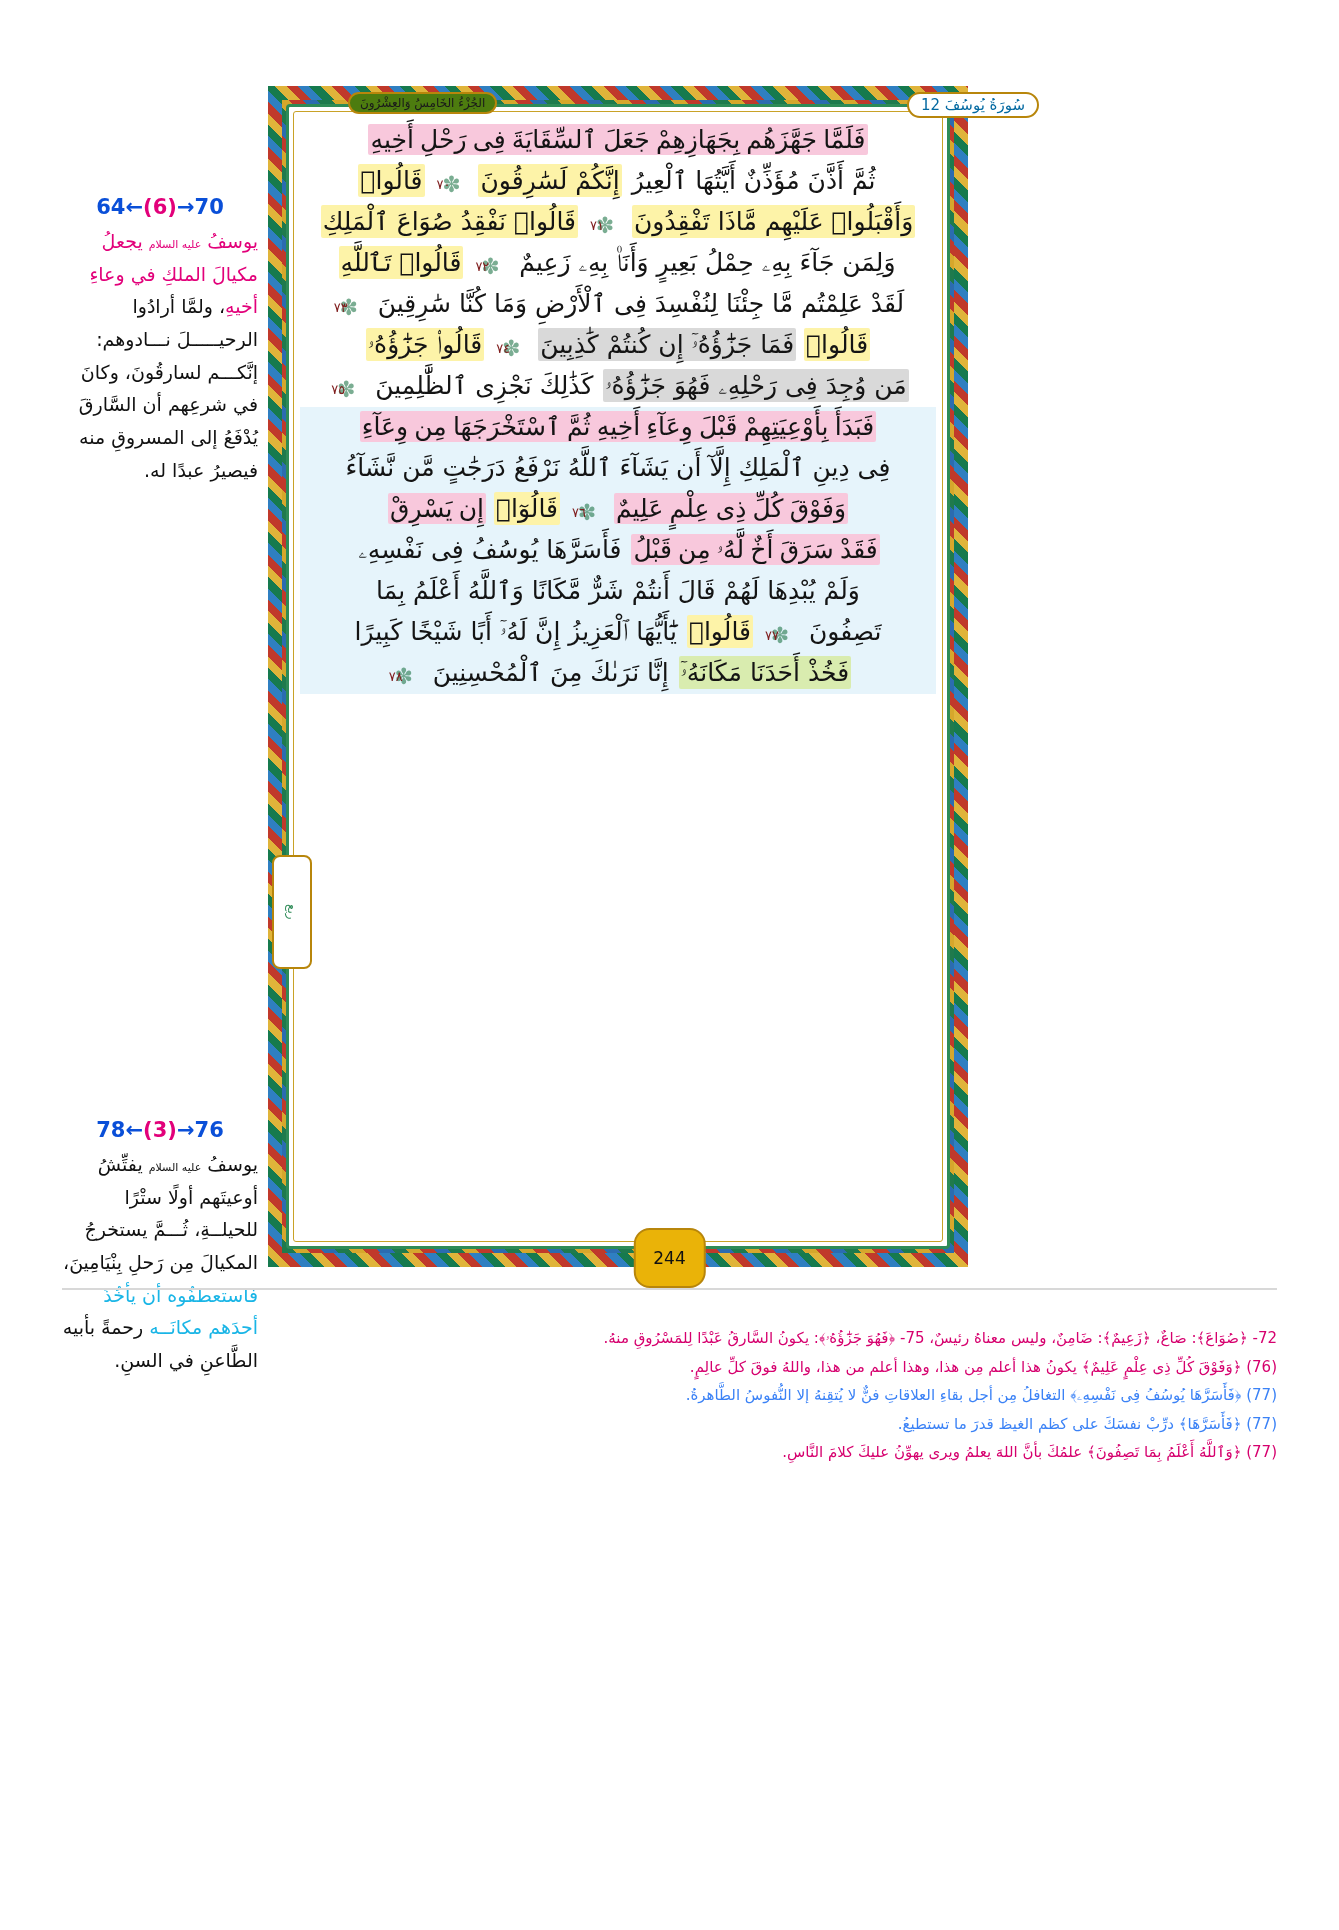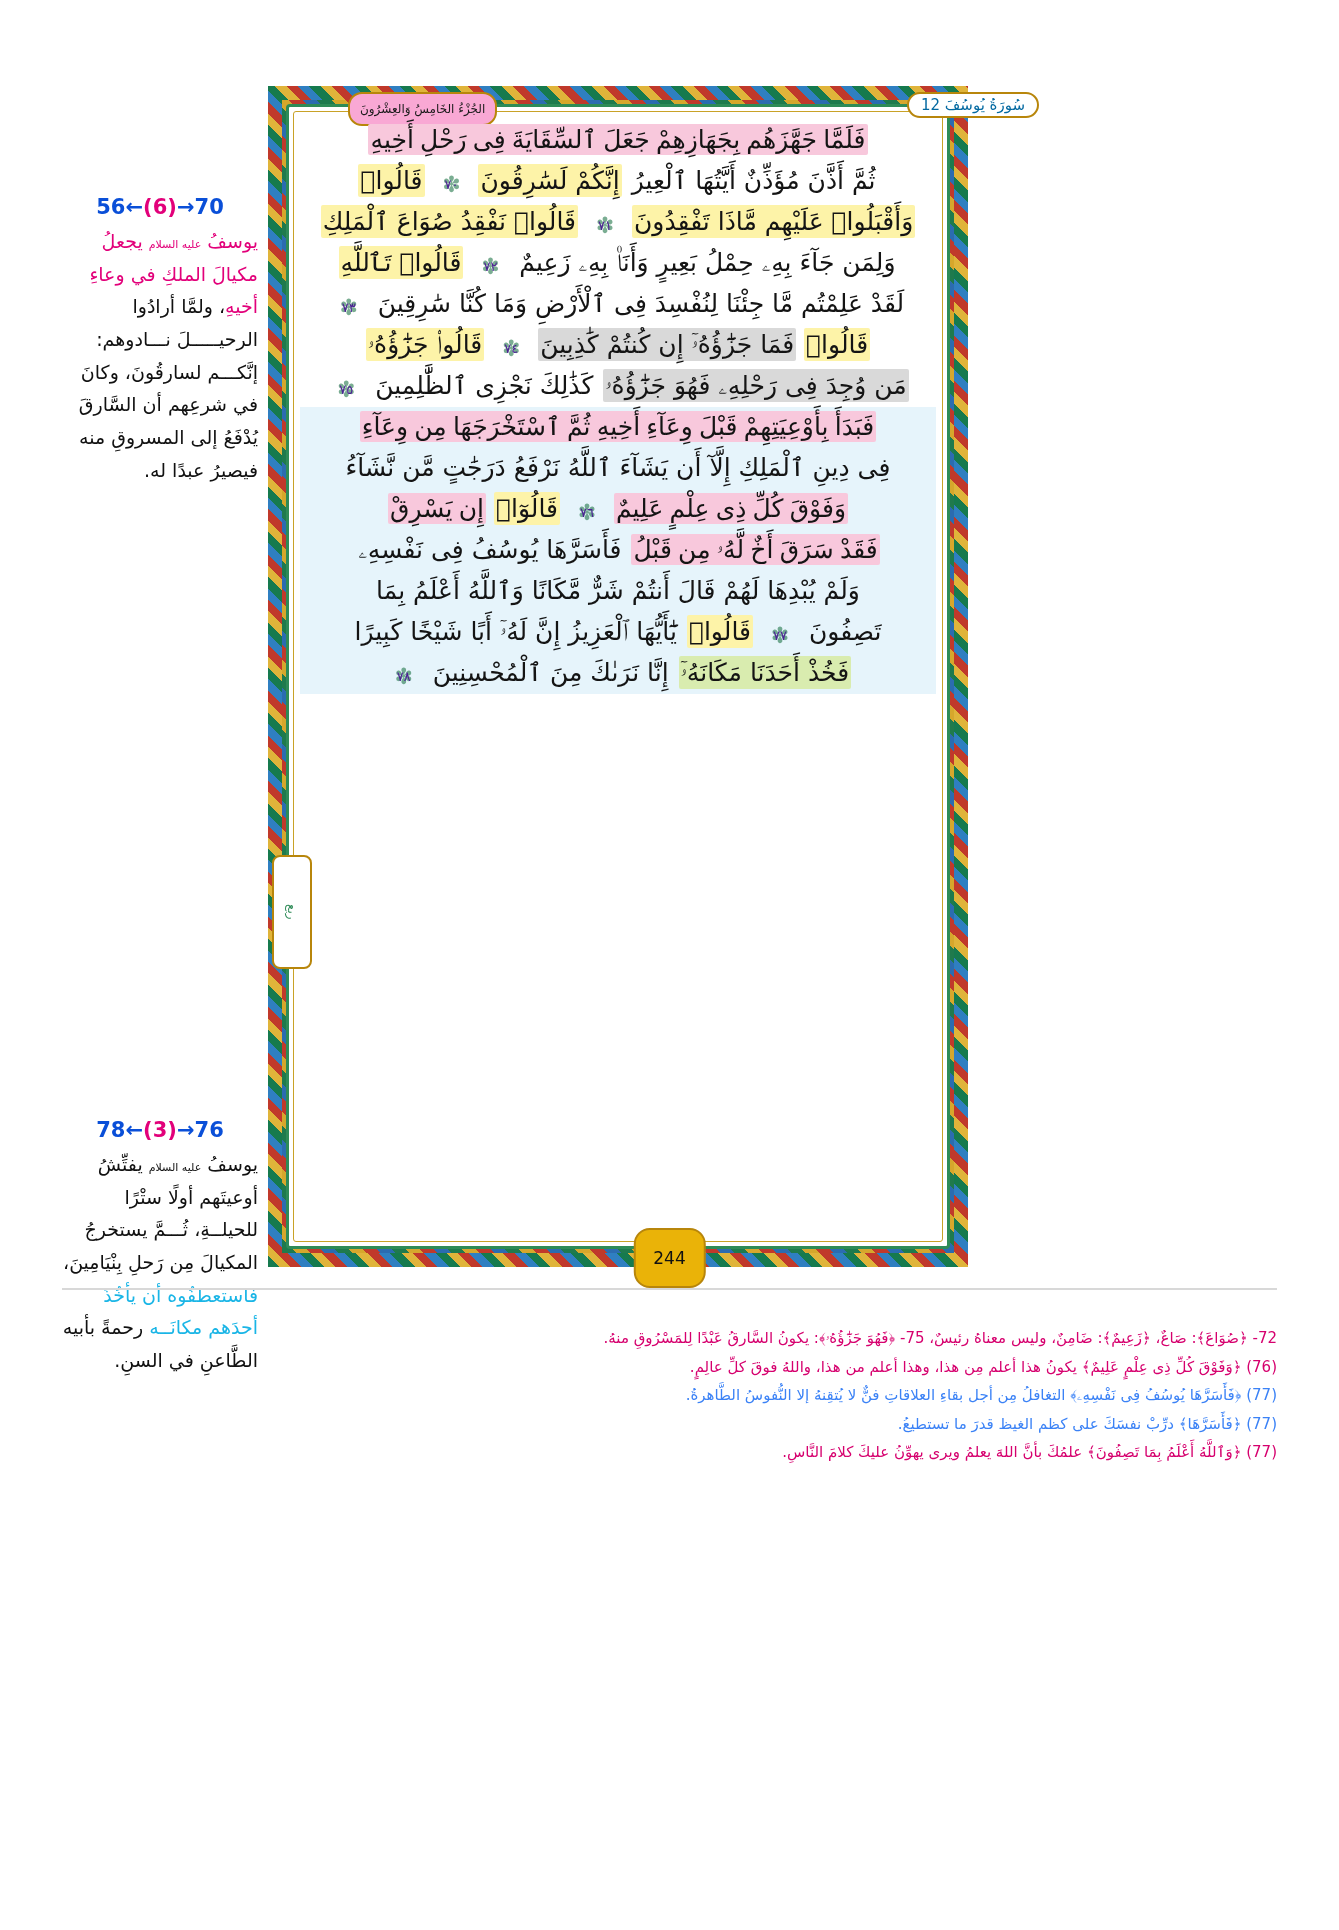--- a/index.html
+++ b/index.html
@@ -30,22 +30,22 @@
 
   
   .hdr-surah{
     position:absolute;right:300px;top:92px;
     background:#ffffff;border:2px solid #b8860b;border-radius:14px;
     padding:2px 12px;font-size:15px;color:#0369a1;direction:rtl;
     font-family:"DejaVu Sans",sans-serif;white-space:nowrap;
   }
   .hdr-juz{
     position:absolute;left:348px;top:92px;
-    background:#f9a8d4;border:2px solid #b8860b;border-radius:14px;
-    padding:8px 10px;font-size:12px;color:#1a1a1a;direction:rtl;white-space:nowrap;
+    background:#4d7c0f;border:2px solid #b8860b;border-radius:14px;
+    padding:2px 10px;font-size:12px;color:#1a1a1a;direction:rtl;white-space:nowrap;
   }
   .page-num{
     position:absolute;left:50%;transform:translateX(-50%);top:1228px;
     background:#eab308;border:2px solid #b8860b;border-radius:16px;
     padding:18px 18px;font-size:17px;color:#111;
   }
 
   
   .ayat{position:absolute;left:300px;top:120px;width:636px;direction:rtl;text-align:center;}
   .line{
@@ -56,22 +56,22 @@
     white-space:nowrap;
     letter-spacing:0px;
   }
   .seg{padding:2px 2px;border-radius:2px;}
   .hl-pink{background:#f8c8dc;font-family:Liberation Serif, serif;}
   .hl-yellow{background:#fdf3a8;}
   .hl-grey{background:#d9d9d9;}
   .hl-green{background:#d9ecaf;}
   .band-blue{background:#e6f4fb;}
   .ayah-mark{
-    display:inline-block;min-width:30px;text-align:center;
-    font-size:13px;color:#4c1d95;
+    display:inline-block;min-width:30px;text-align:left;
+    font-size:13px;color:#7f1d1d;
     border:0;
     padding:0 4px;
     position:relative;
   }
   .ayah-mark:before{content:"\273D";color:#0f6b3a;font-size:22px;position:absolute;left:50%;top:50%;transform:translate(-50%,-50%);opacity:.55;}
   .ayah-num{position:relative;z-index:2;}
 
   
   .side{position:absolute;left:62px;width:196px;direction:rtl;text-align:right;}
   .range{
@@ -133,21 +133,21 @@
       <div class="line band-blue"><span class="seg hl-pink">وَفَوْقَ كُلِّ ذِى عِلْمٍ عَلِيمٌ</span> <span class="ayah-mark"><span class="ayah-num">٧٦</span></span> <span class="seg hl-yellow">قَالُوٓا۟</span> <span class="seg hl-pink">إِن يَسْرِقْ</span> </div>
       <div class="line band-blue"><span class="seg hl-pink">فَقَدْ سَرَقَ أَخٌ لَّهُۥ مِن قَبْلُ</span> <span class="seg ">فَأَسَرَّهَا يُوسُفُ فِى نَفْسِهِۦ</span> </div>
       <div class="line band-blue"><span class="seg ">وَلَمْ يُبْدِهَا لَهُمْ قَالَ أَنتُمْ شَرٌّ مَّكَانًا وَٱللَّهُ أَعْلَمُ بِمَا</span> </div>
       <div class="line band-blue"><span class="seg ">تَصِفُونَ</span> <span class="ayah-mark"><span class="ayah-num">٧٧</span></span> <span class="seg hl-yellow">قَالُوا۟</span> <span class="seg ">يَٰٓأَيُّهَا ٱلْعَزِيزُ إِنَّ لَهُۥٓ أَبًا شَيْخًا كَبِيرًا</span> </div>
       <div class="line band-blue"><span class="seg hl-green">فَخُذْ أَحَدَنَا مَكَانَهُۥٓ</span> <span class="seg ">إِنَّا نَرَىٰكَ مِنَ ٱلْمُحْسِنِينَ</span> <span class="ayah-mark"><span class="ayah-num">٧٨</span></span> </div>
     </div>
 
   <div class="page-num">244</div>
 
   <div class="side" id="side-0" style="top:195px;">
-      <div class="range"><span class="a">56</span><span class="a">←</span><span class="b">(6)</span><span class="a">→</span><span class="a">70</span></div>
+      <div class="range"><span class="a">64</span><span class="a">←</span><span class="b">(6)</span><span class="a">→</span><span class="a">70</span></div>
       <p><span class="pink">يوسفُ </span><span class="pink" style="font-size: 11px;">عليه السلام</span><span class="pink"> يجعلُ مكيالَ الملكِ في وعاءِ أخيهِ</span><span>، ولمَّا أرادُوا الرحيـــــلَ نـــادوهم: إنَّكـــم لسارقُونَ، وكانَ في شرعِهم أن السَّارقَ يُدْفَعُ إلى المسروقِ منه فيصيرُ عبدًا له.</span></p>
     </div>
   <div class="side" id="side-1" style="top:1118px;">
       <div class="range"><span class="a">78</span><span class="a">←</span><span class="b">(3)</span><span class="a">→</span><span class="a">76</span></div>
       <p><span>يوسفُ </span><span style="font-size: 11px;">عليه السلام</span><span> يفتِّشُ أوعيتَهم أولًا ستْرًا للحيلــةِ، ثُـــمَّ يستخرجُ المكيالَ مِن رَحلِ بِنْيَامِينَ، </span><span class="cyan">فاستعطفُوه أن يأخُذَ أحدَهم مكانَــه</span><span> رحمةً بأبيه الطَّاعنِ في السنِ.</span></p>
     </div>
 
   <div class="rule"></div>
   <div class="notes" id="notes">
       <div>72- ﴿صُوَاعَ﴾: صَاعٌ، ﴿زَعِيمٌ﴾: ضَامِنٌ، وليس معناهُ رئيسٌ، 75- ﴿فَهُوَ جَزَٰٓؤُهُۥ﴾: يكونُ السَّارقُ عَبْدًا لِلمَسْرُوقِ منهُ.</div>

